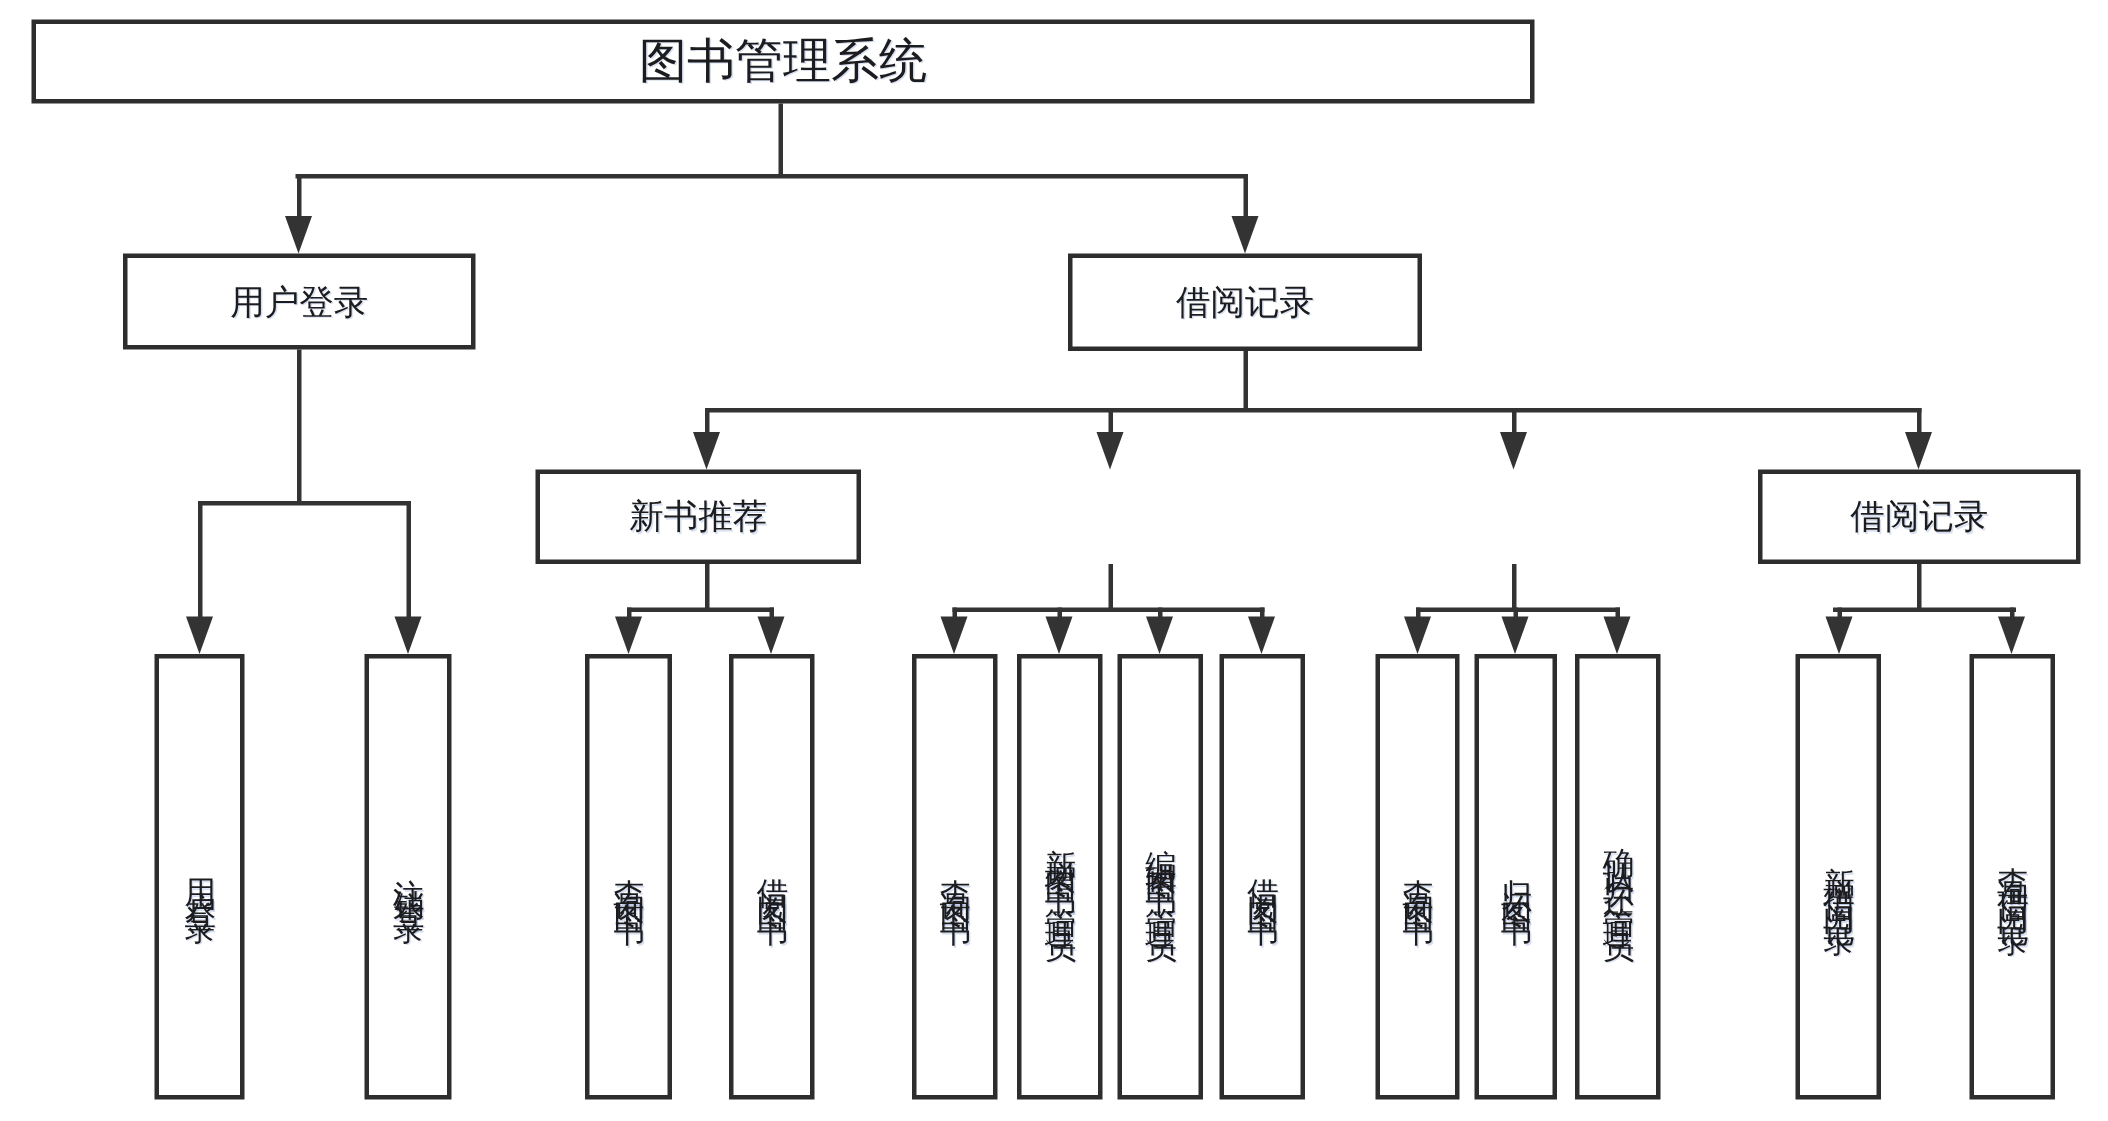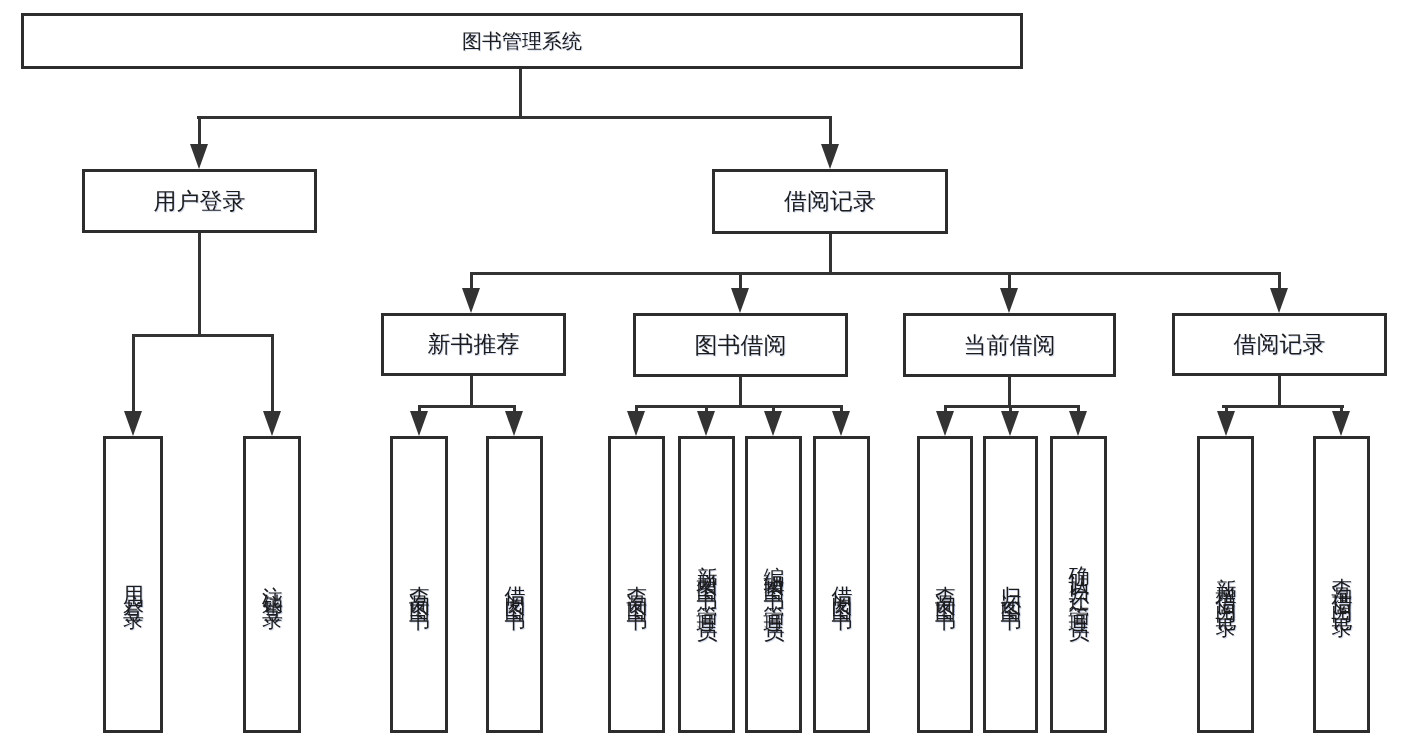--- a/index.html
+++ b/index.html
@@ -8,21 +8,21 @@
     font-family:"DejaVu Sans","Liberation Sans",sans-serif;
   }
   .box{
     position:absolute;background:#ffffff;border:3px solid #2d2d2d;box-sizing:border-box;
     display:flex;align-items:center;justify-content:center;color:#1c1c1e;
   }
   .lbl{
     font-size:23px;white-space:nowrap;
     text-shadow:1px 1px 0 rgba(110,140,210,0.28);
   }
-  .root-box .lbl{font-size:20px;}
+  .root-box .lbl{font-size:32px;}
   .leaf .lbl{
     writing-mode:vertical-rl;text-orientation:mixed;
     font-size:21px;letter-spacing:8px;line-height:1;white-space:normal;
   }
   .hline,.vline{position:absolute;background:#333333;}
   .hline{height:3px;}
   .vline{width:3px;}
   .arrow{
     position:absolute;width:0;height:0;
     border-left:9px solid transparent;border-right:9px solid transparent;
@@ -42,28 +42,22 @@
     <span class="lbl">图书管理系统</span>
   </div>
 
   <div class="box" style="left:82px;top:169px;width:235px;height:64px">
     <span class="lbl">用户登录</span>
   </div>
   <div class="box" style="left:712px;top:169px;width:236px;height:65px">
     <span class="lbl">借阅记录</span>
   </div>
 
-  <div class="box" style="left:381px;top:313px;width:185px;height:63px">
+  <div class="box" style="left:357px;top:313px;width:217px;height:63px">
     <span class="lbl">新书推荐</span>
-  </div>
-  <div class="box" style="left:633px;top:313px;width:215px;height:64px">
-    <span class="lbl">图书借阅</span>
-  </div>
-  <div class="box" style="left:903px;top:313px;width:213px;height:64px">
-    <span class="lbl">当前借阅</span>
   </div>
   <div class="box" style="left:1172px;top:313px;width:215px;height:63px">
     <span class="lbl">借阅记录</span>
   </div>
 
   <div class="box leaf" style="left:103px;top:436px;width:60px;height:297px">
     <span class="lbl">用户登录</span>
   </div>
   <div class="box leaf" style="left:243px;top:436px;width:58px;height:297px">
     <span class="lbl">注销登录</span>

